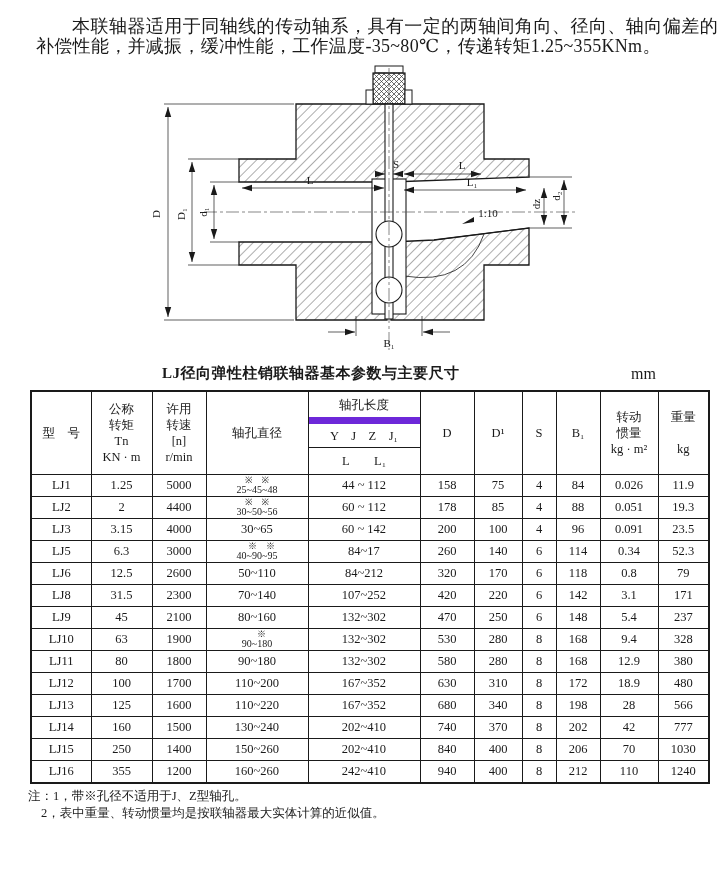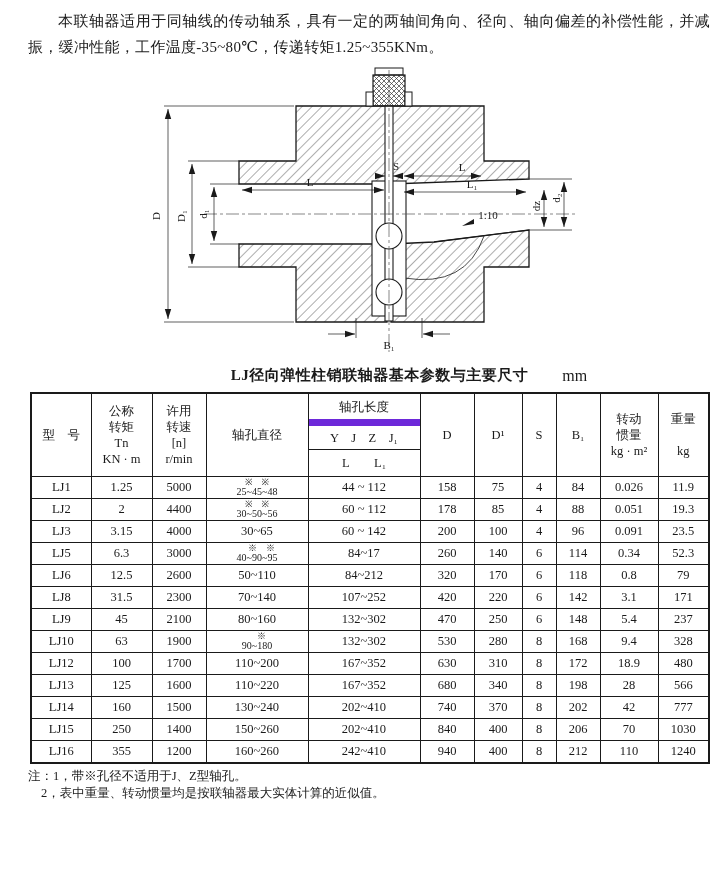--- a/index.html
+++ b/index.html
@@ -1,21 +1,21 @@
 <!DOCTYPE html>
 <html><head>
 <meta charset="utf-8">
 <style>
   html,body{margin:0;padding:0;background:#fff;}
   body{width:726px;height:873px;font-family:"Liberation Serif","DejaVu Serif",serif;color:#1a1a1a;overflow:hidden;}
   .page{padding:8px 14px 0 28px;}
-  .intro{font-size:15px;line-height:26px;margin:0;text-indent:2em;letter-spacing:.3px;width:682px;text-align:justify;}
+  .intro{font-size:18px;line-height:20px;margin:8px;text-indent:2em;letter-spacing:.3px;width:682px;text-align:justify;}
   .figure{height:292px;margin-top:6px;}
   .figure svg{display:block;margin:0 auto;}
-  .caption-row{display:flex;justify-content:center;align-items:flex-end;margin:8px 0 7px 0;padding-left:134px;padding-right:56px;gap:16px;}
+  .caption-row{display:flex;justify-content:space-between;align-items:flex-end;margin:8px 0 7px 0;padding-left:134px;padding-right:56px;gap:16px;}
   .tbl-title{font-size:15px;font-weight:bold;letter-spacing:.5px;}
   .unit{font-size:16px;margin-left:18px;}
   table.params{border-collapse:collapse;width:678px;margin-left:2px;table-layout:fixed;border:2px solid #1a1a1a;}
   table.params th,table.params td{border:1px solid #1a1a1a;text-align:center;vertical-align:middle;padding:0;font-weight:normal;}
   thead th{font-size:12.5px;line-height:16px;height:77px;}
   thead th.pre{white-space:pre-line;}
   th.c-length{padding:0;vertical-align:top;}
   .len-top{border-bottom:7px solid #6d28d9;padding:5px 0 4px;}
   .len-mid{border-bottom:1px solid #1a1a1a;padding:4px 0 3px;}
   .len-bot{padding:5px 0;}
@@ -272,20 +272,33 @@
           </td>
           <td>132~302</td>
           <td>530</td>
           <td>280</td>
           <td>8</td>
           <td>168</td>
           <td>9.4</td>
           <td>328</td>
         </tr>
         <tr>
+          <td>LJ11</td>
+          <td>80</td>
+          <td>1800</td>
+          <td>90~180</td>
+          <td>132~302</td>
+          <td>580</td>
+          <td>280</td>
+          <td>8</td>
+          <td>168</td>
+          <td>12.9</td>
+          <td>380</td>
+        </tr>
+        <tr>
           <td>LJ12</td>
           <td>100</td>
           <td>1700</td>
           <td>110~200</td>
           <td>167~352</td>
           <td>630</td>
           <td>310</td>
           <td>8</td>
           <td>172</td>
           <td>18.9</td>

